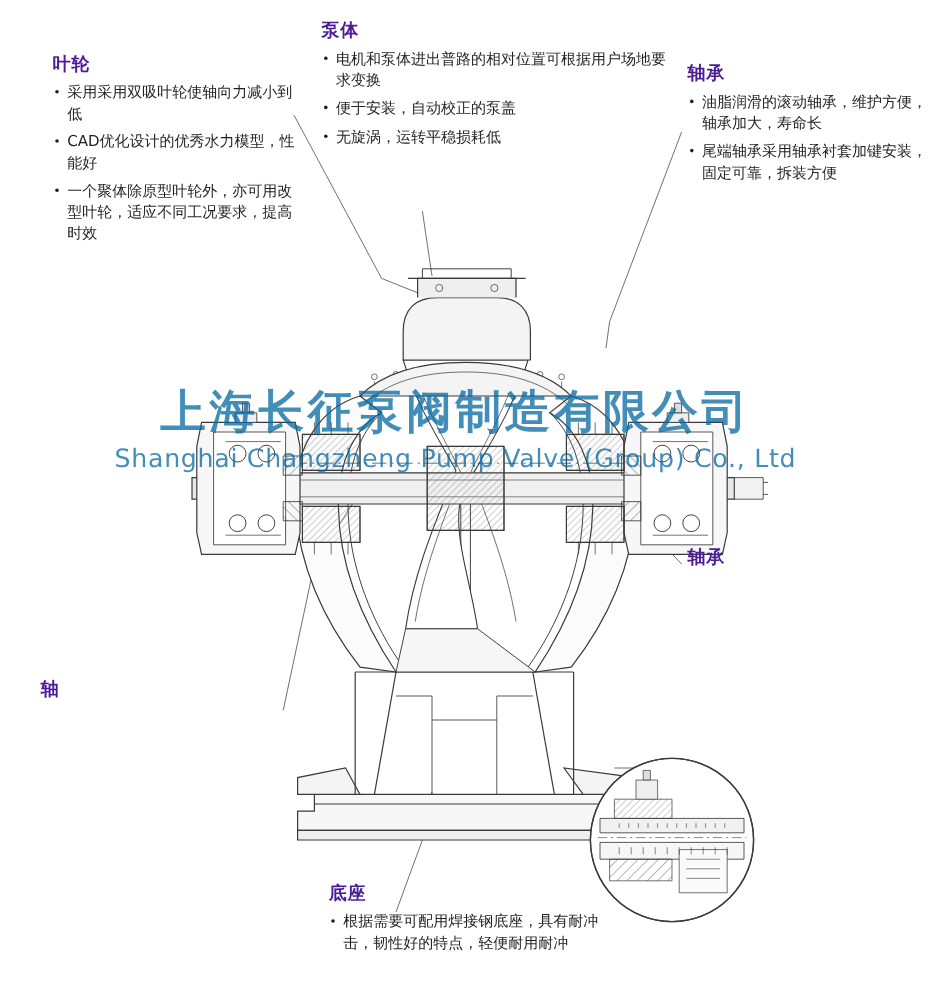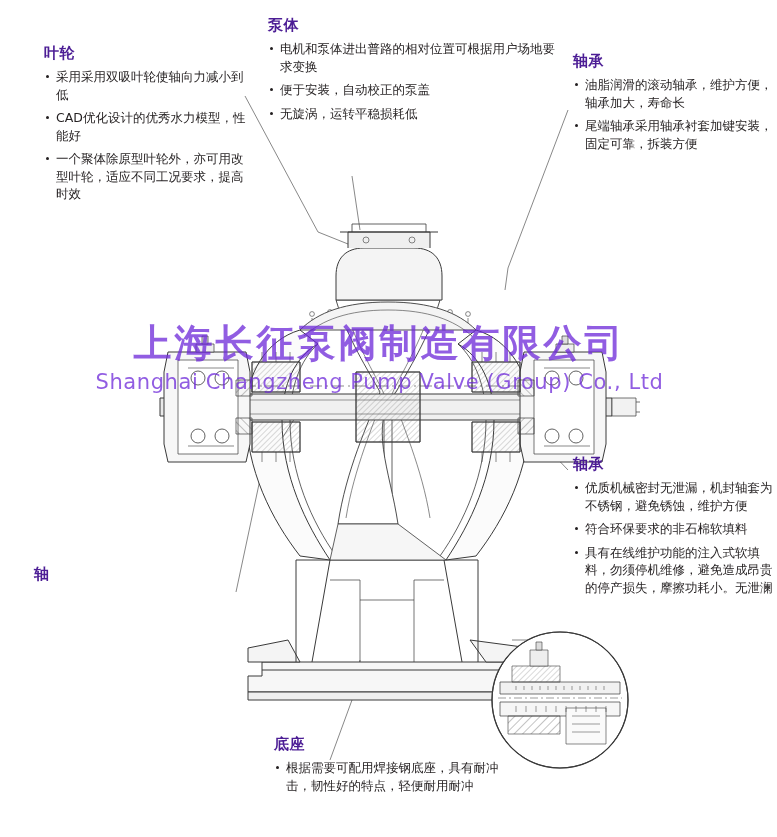--- a/index.html
+++ b/index.html
@@ -27,21 +27,21 @@
     top: 0;
     width: 777px;
     height: 837px;
   }
   
   .watermark {
     position: absolute;
     left: 0;
     width: 759px;
     text-align: center;
-    color: #6d28d9;
+    color: #0369a1;
     white-space: nowrap;
     pointer-events: none;
     user-select: none;
   }
   .wm-cn {
     top: 318px;
     font-size: 38px;
     letter-spacing: 3px;
     font-weight: bold;
     opacity: 0.75;
@@ -296,25 +296,20 @@
   <div class="callout" id="callout-bearing-top">
     <div class="c-title">轴承</div>
     <ul class="c-list">
       <li>油脂润滑的滚动轴承，维护方便，轴承加大，寿命长</li>
       <li>尾端轴承采用轴承衬套加键安装，固定可靠，拆装方便</li>
     </ul>
   </div>
 
   <div class="callout" id="callout-bearing-bottom">
     <div class="c-title">轴承</div>
-    <ul class="c-list">
-      <li>优质机械密封无泄漏，机封轴套为不锈钢，避免锈蚀，维护方便</li>
-      <li>符合环保要求的非石棉软填料</li>
-      <li>具有在线维护功能的注入式软填料，勿须停机维修，避免造成昂贵的停产损失，摩擦功耗小。无泄澜</li>
-    </ul>
   </div>
 
   <div class="callout" id="callout-shaft">
     <div class="c-title">轴</div>
   </div>
 
   <div class="callout" id="callout-base">
     <div class="c-title">底座</div>
     <ul class="c-list">
       <li>根据需要可配用焊接钢底座，具有耐冲击，韧性好的特点，轻便耐用耐冲</li>

